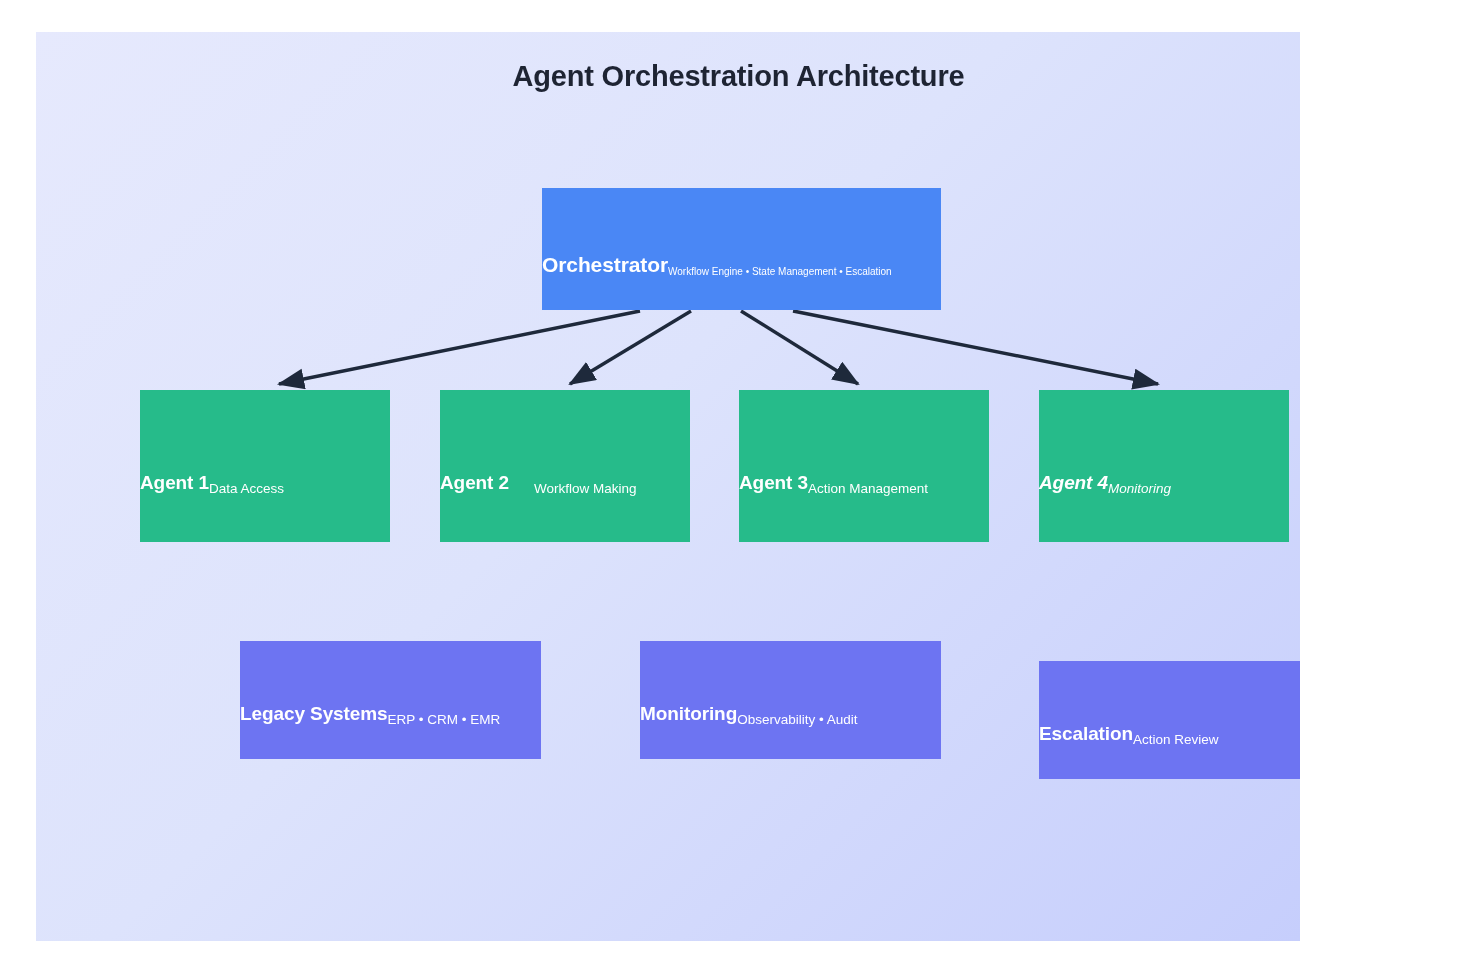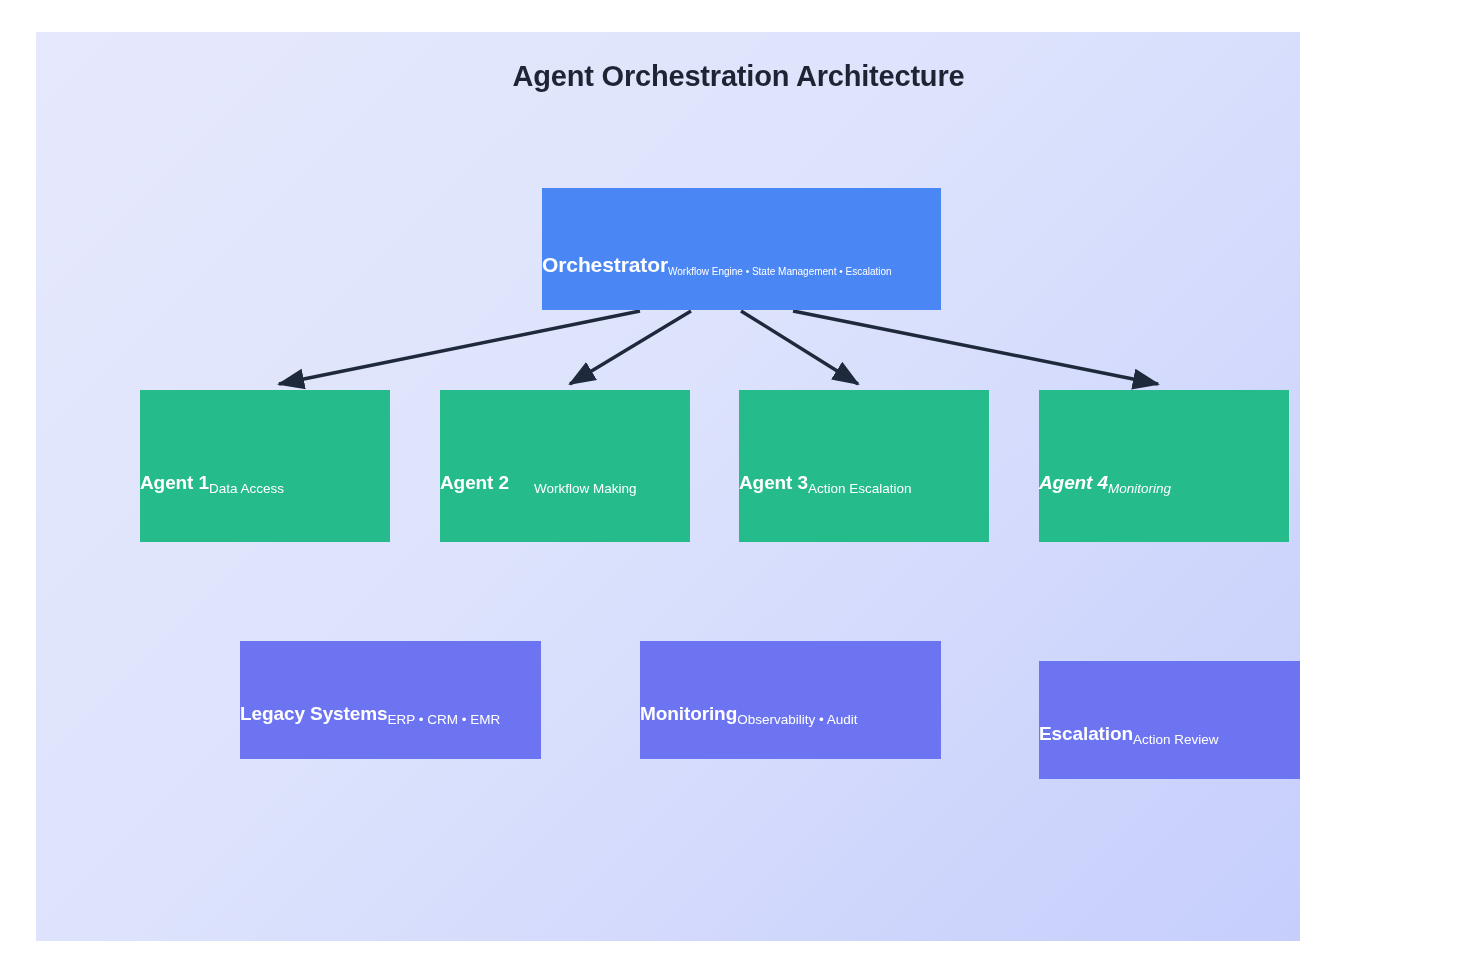--- a/index.html
+++ b/index.html
@@ -135,21 +135,21 @@
   <div class="node agent-node" id="agent-0">
     <div class="node-title">Agent 1</div>
     <div class="node-sub">Data Access</div>
   </div>
   <div class="node agent-node" id="agent-1">
     <div class="node-title">Agent 2</div>
     <div class="node-sub">Workflow Making</div>
   </div>
   <div class="node agent-node" id="agent-2">
     <div class="node-title">Agent 3</div>
-    <div class="node-sub">Action Escalation</div>
+    <div class="node-sub">Action Management</div>
   </div>
   <div class="node agent-node" id="agent-3">
     <div class="node-title">Agent 4</div>
     <div class="node-sub">Monitoring</div>
   </div>
 
   <div class="node service-node" id="service-0">
     <div class="node-title">Legacy Systems</div>
     <div class="node-sub">ERP • CRM • EMR</div>
   </div>

